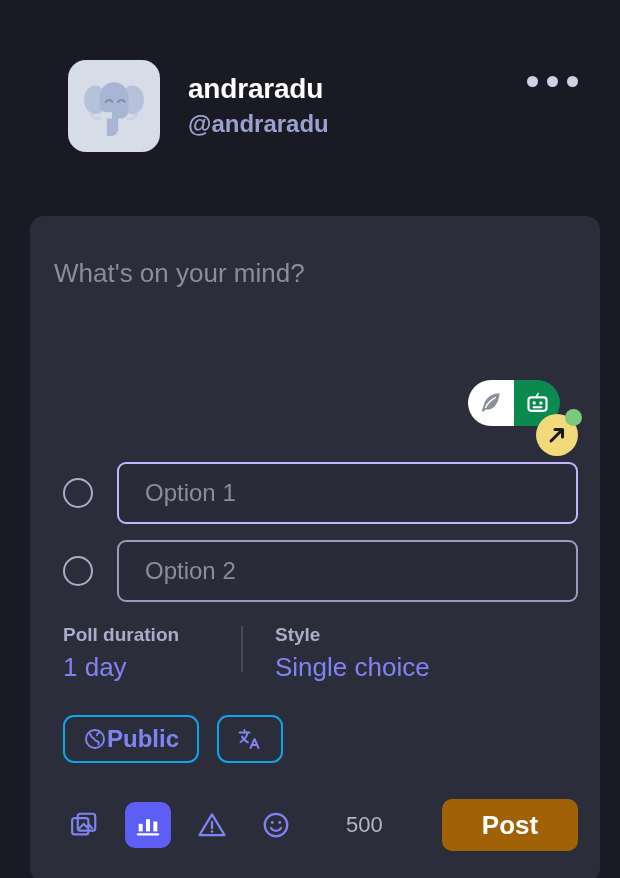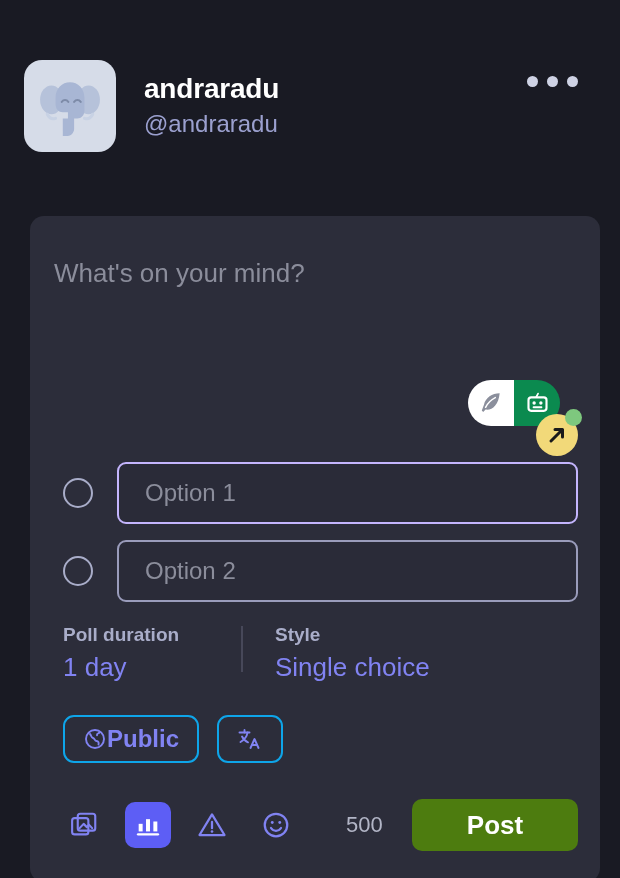--- a/index.html
+++ b/index.html
@@ -16,20 +16,21 @@
     -webkit-font-smoothing: antialiased;
   }
 
   
   .header {
     display: flex;
     align-items: center;
     padding: 42px 30px 0 24px;
     position: relative;
     height: 170px;
+    margin-left: 44px;
   }
 
   .avatar {
     width: 92px;
     height: 92px;
     border-radius: 18px;
     background: #d6dce8;
     flex: 0 0 auto;
     display: flex;
     align-items: center;
@@ -48,21 +49,21 @@
     color: #ffffff;
     font-size: 28px;
     font-weight: bold;
     letter-spacing: -0.2px;
     line-height: 1.1;
   }
 
   .handle {
     color: #9ba0cf;
     font-size: 24px;
-    font-weight: normal;
+    font-weight: bold;
     line-height: 1.1;
   }
 
   .more-menu {
     position: absolute;
     right: 42px;
     top: 76px;
     display: flex;
     gap: 9px;
     cursor: pointer;
@@ -266,23 +267,23 @@
   .tool-btn.active { background: #5d5ef5; }
 
   .char-count {
     margin-left: 29px;
     color: #b2b5c6;
     font-size: 22px;
   }
 
   .post-btn {
     margin-left: auto;
-    width: 166px;
+    width: 136px;
     height: 52px;
-    background: #4d7c0f;
+    background: #a16207;
     border: none;
     border-radius: 10px;
     color: #ffffff;
     font-size: 26px;
     font-weight: bold;
     font-family: "Liberation Sans", sans-serif;
     cursor: pointer;
   }
 </style>
 </head>

